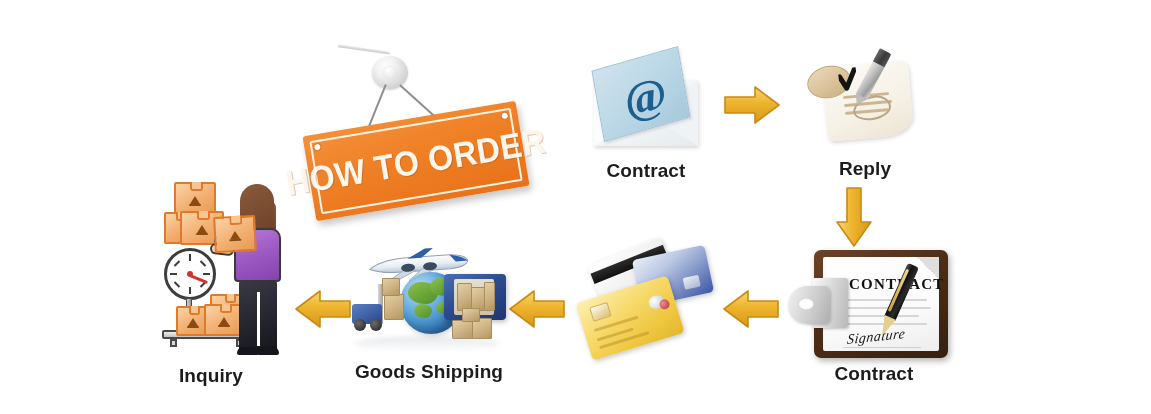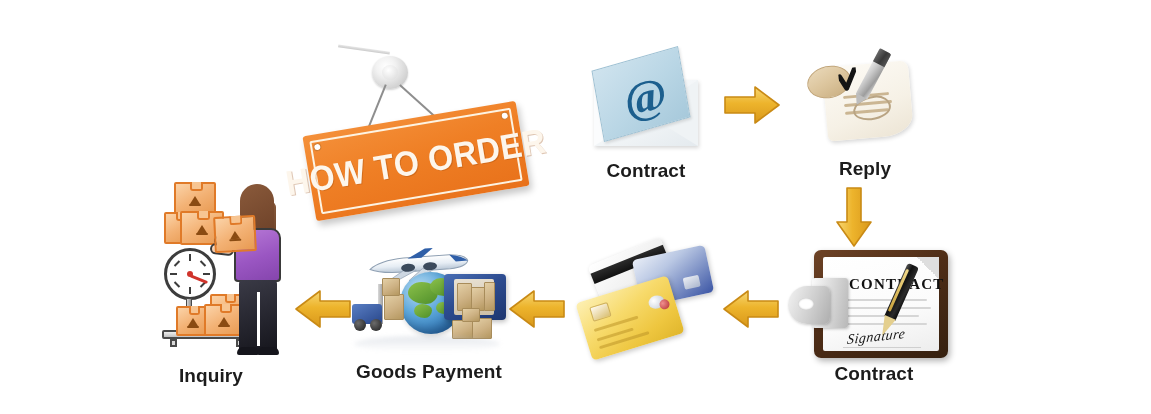--- a/index.html
+++ b/index.html
@@ -717,21 +717,21 @@
     <div class="fork">
       <div class="fork-mast"></div>
       <div class="fork-cab"></div>
       <div class="wheel" style="left:2px;"></div>
       <div class="wheel" style="left:18px;"></div>
     </div>
     <div class="crate" style="left:36px; top:46px; width:18px; height:24px;"></div>
     <div class="crate" style="left:34px; top:30px; width:16px; height:16px;"></div>
     <div class="reflect" style="left:6px; top:88px; width:146px; height:16px; border-radius:50%;"></div>
   </div>
-  <div class="step-label" style="left:343px; top:361px; width:172px;">Goods Payment</div>
+  <div class="step-label" style="left:343px; top:361px; width:172px;">Goods Shipping</div>
 
   <div class="arrow" style="left:294px; top:288px;">
     <svg width="58" height="42" viewBox="0 0 58 42">
       <path d="M56 13 L26 13 L26 3 L2 21 L26 39 L26 29 L56 29 Z" fill="url(#gArrH)" stroke="#c98a15" stroke-width="1.6" stroke-linejoin="round"></path>
     </svg>
   </div>
 
   <div class="received">
 
     <div class="rbox" style="left:16px; top:4px; width:38px; height:30px;">

